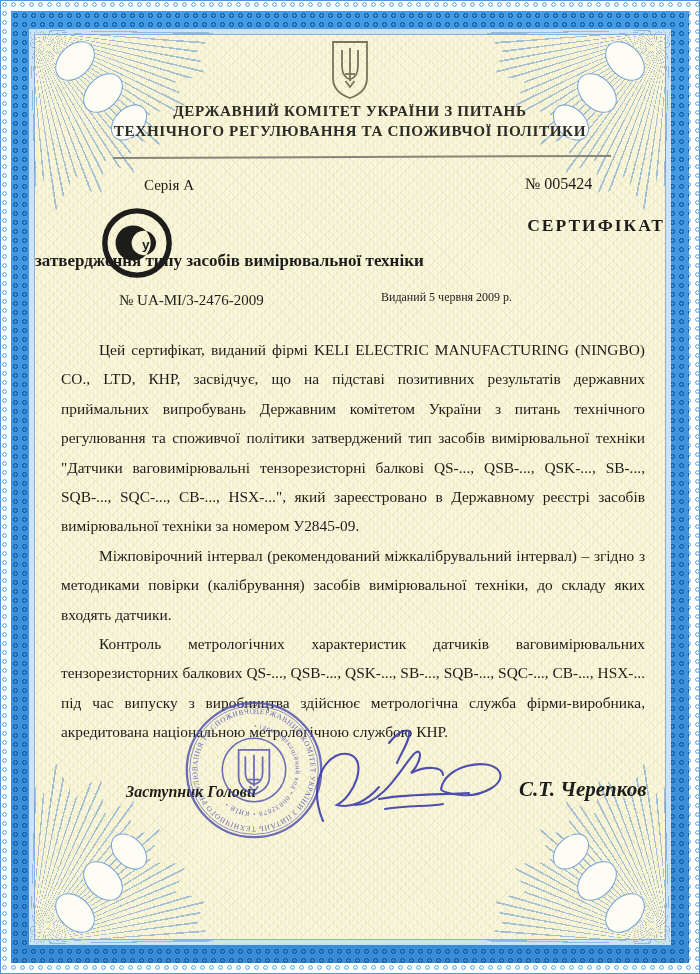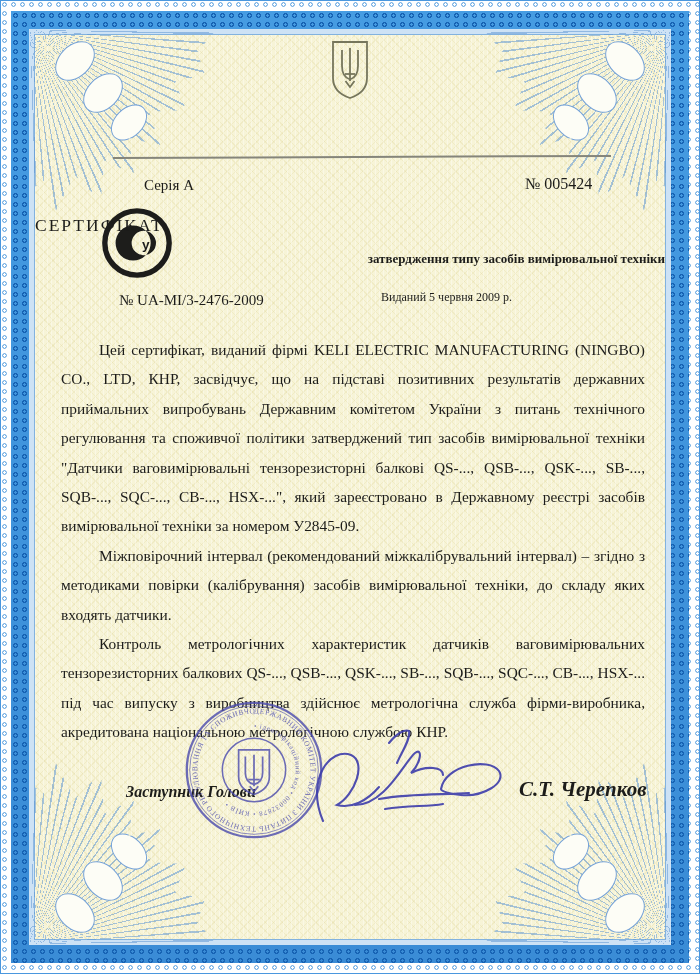--- a/index.html
+++ b/index.html
@@ -40,24 +40,24 @@
   
   .content{position:absolute;inset:0;z-index:1;color:#1c1c1a;}
   .emblem{position:absolute;left:50%;top:5px;transform:translateX(-50%);}
   .header{position:absolute;top:66px;left:0;right:0;text-align:center;
        font-weight:bold;font-size:15.2px;line-height:20px;letter-spacing:.6px;color:#2b2b27;}
   .rule{position:absolute;top:121px;left:78px;width:498px;height:2px;background:#85857b;
        transform:rotate(-0.25deg);}
   .series{position:absolute;top:142px;left:109px;font-size:15px;}
   .formno{position:absolute;top:140px;left:490px;font-size:16px;}
   .logo{position:absolute;left:63px;top:169px;}
-  .title{position:absolute;top:180px;left:0;right:0;text-align:left;
-       font-weight:normal;font-size:17.5px;letter-spacing:2px;}
-  .subtitle{position:absolute;top:216px;left:0;right:0;text-align:right;
-       font-weight:bold;font-size:13px;}
+  .title{position:absolute;top:180px;left:0;right:0;text-align:right;
+       font-weight:bold;font-size:17.5px;letter-spacing:2px;}
+  .subtitle{position:absolute;top:216px;left:0;right:0;text-align:left;
+       font-weight:bold;font-size:17px;}
   .docno{position:absolute;top:257px;left:84px;font-size:15px;}
   .issuedate{position:absolute;top:255px;left:346px;font-size:12px;}
   .bodytext{position:absolute;top:300px;left:26px;width:584px;
        font-size:15.4px;line-height:29.4px;text-align:justify;}
   .bodytext p{margin:0;text-indent:38px;font-family:Liberation Serif, serif;}
   .sign-label{position:absolute;left:91px;top:748px;font-weight:bold;font-style:italic;font-size:16px;}
   .sign-name{position:absolute;left:484px;top:742px;font-weight:bold;font-style:italic;font-size:21px;}
   .stamp{position:absolute;left:147px;top:663px;opacity:.82;}
   .signature{position:absolute;left:258px;top:674px;opacity:.9;}
   svg{display:block;}
@@ -99,20 +99,24 @@
           <g fill="none" stroke="#76765c" stroke-width="1.8">
             <path d="M3,2 h34 v36 c0,11 -8,17 -17,20 c-9,-3 -17,-9 -17,-20 z"></path>
             <path d="M12,10 v16 c0,8 3.5,12 8,13.5 c4.5,-1.5 8,-5.5 8,-13.5 v-16"></path>
             <path d="M20,8 v33"></path>
             <path d="M15.5,41 l4.5,6 l4.5,-6"></path>
             <path d="M15,34 h10"></path>
           </g>
         </svg>
       </div>
 
+      <div class="header">
+        <div>ДЕРЖАВНИЙ КОМІТЕТ УКРАЇНИ  З ПИТАНЬ</div>
+        <div>ТЕХНІЧНОГО РЕГУЛЮВАННЯ ТА СПОЖИВЧОЇ ПОЛІТИКИ</div>
+      </div>
 
       <div class="rule"></div>
 
       <div class="series">Серія А</div>
       <div class="formno">№ 005424</div>
 
       <div class="logo">
         <svg width="78" height="78" viewBox="0 0 80 80">
           <circle cx="40" cy="40" r="33" fill="none" stroke="#1d1d1b" stroke-width="5.5"></circle>
           <path fill="#1d1d1b" fill-rule="evenodd" d="M36,22 a18,18 0 1 0 0.02,36 a18,18 0 1 0 -0.02,-36 z

